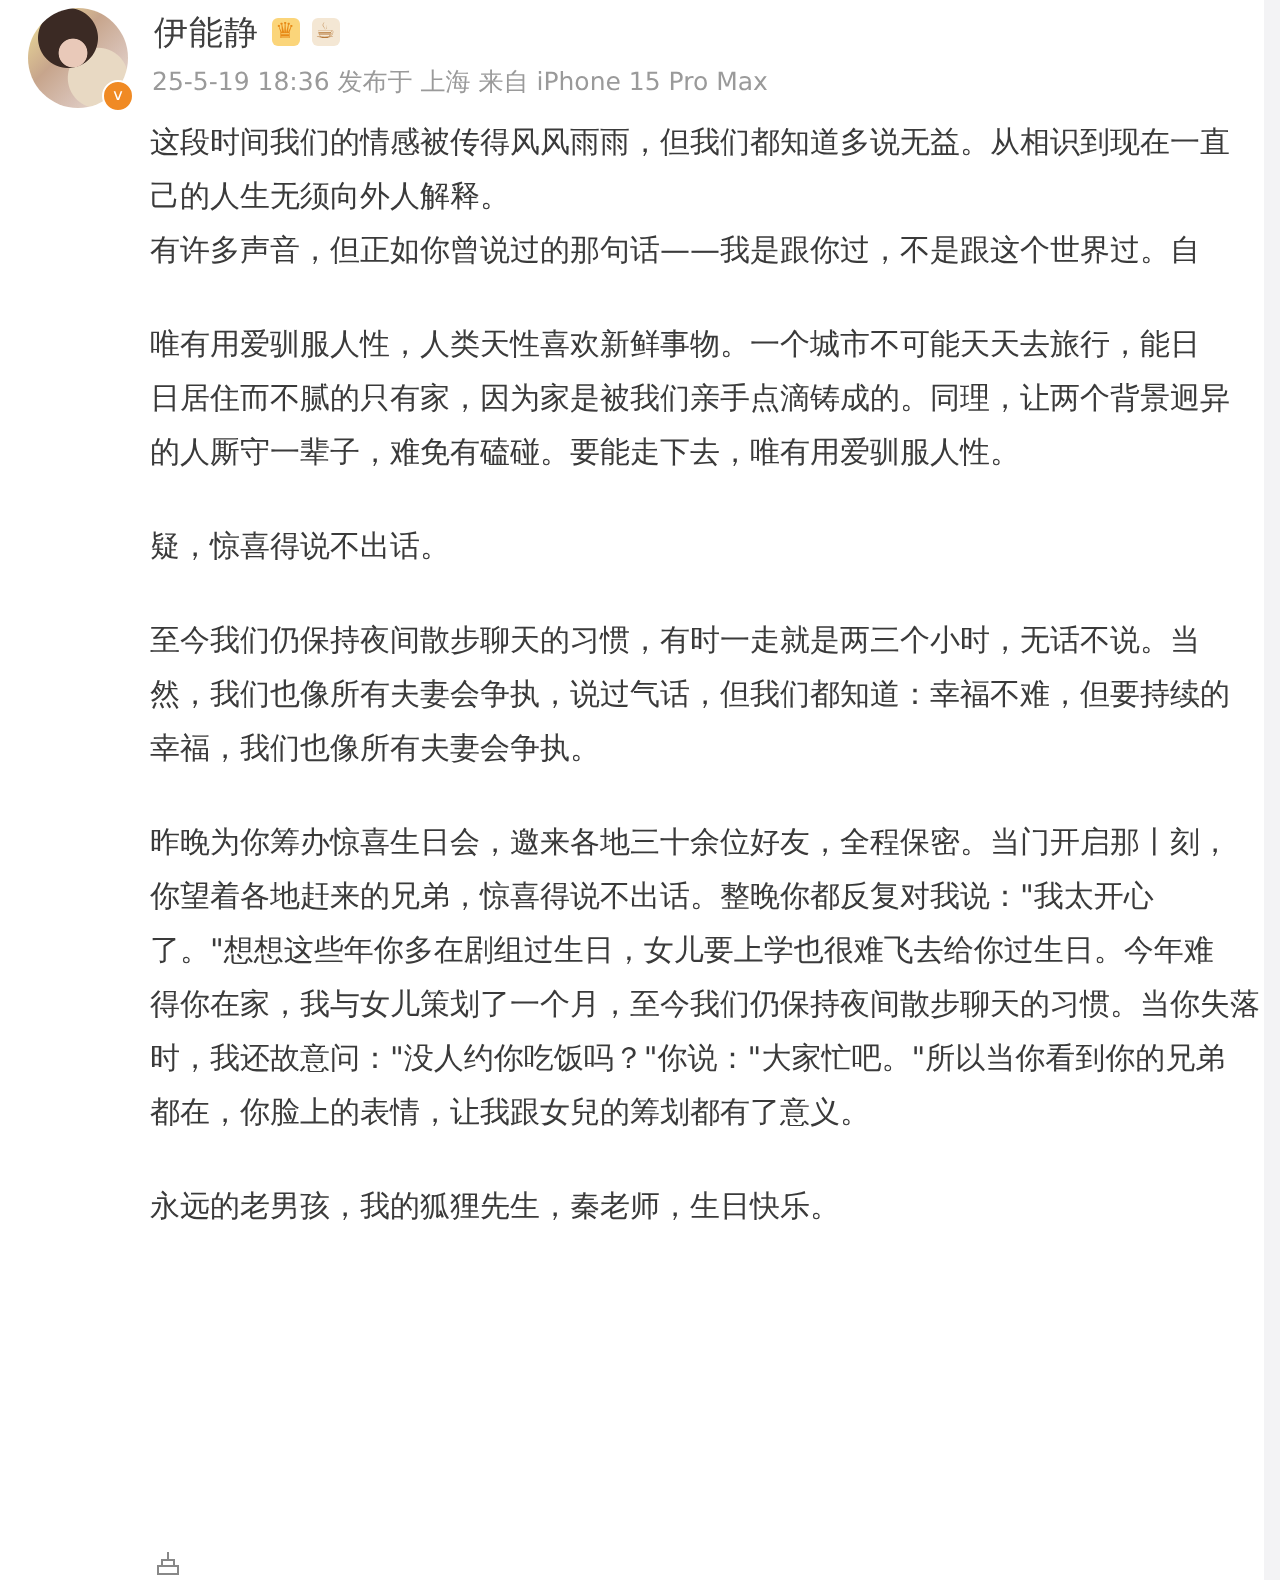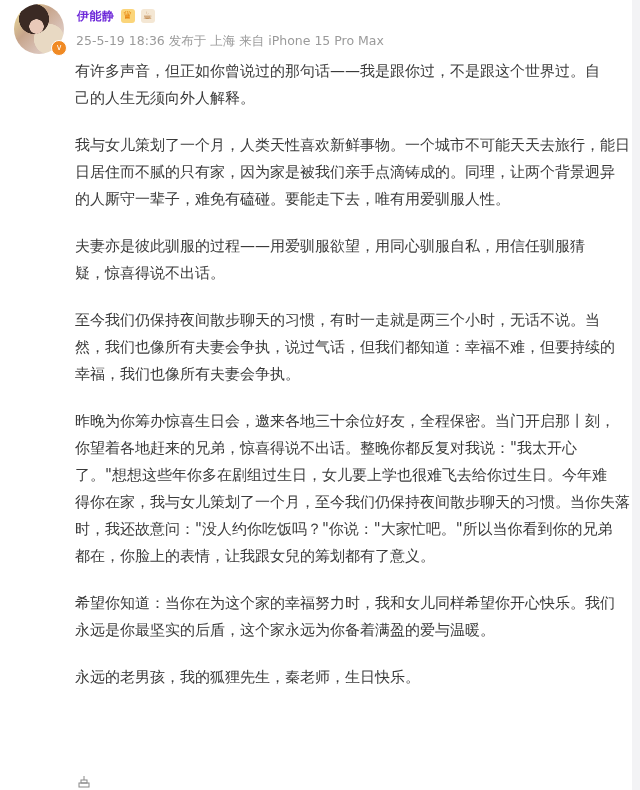--- a/index.html
+++ b/index.html
@@ -27,21 +27,21 @@
   }
   .avatar-badge {
     position: absolute; left: 51px; top: 40px; width: 14px; height: 14px;
     border-radius: 50%; background: #f08a24; border: 1.5px solid #fff;
     color: #fff; font-size: 8px; line-height: 14px; text-align: center;
   }
   .name-row {
     position: absolute; left: 77px; top: 6px; height: 20px;
     display: flex; align-items: center; gap: 6px;
   }
-  .name { font-size: 12px; font-weight: bold; color: #6d28d9; letter-spacing: 0.5px; }
+  .name { font-size: 17px; font-weight: normal; color: #404040; letter-spacing: 0.5px; }
   .badge-icon {
     width: 14px; height: 14px; border-radius: 3px; display: inline-block;
     font-size: 11px; line-height: 14px; text-align: center;
   }
   .badge-crown { background: #fbd57a; color: #e88a16; }
   .badge-tea { background: #f4e7d4; color: #b7793a; }
   .meta {
     position: absolute; left: 76px; top: 33px;
     font-size: 12.5px; color: #9a9a9a; white-space: nowrap; text-align: center;
   }
@@ -79,50 +79,46 @@
     <span> </span>
     <span>上海</span>
     <span> </span>
     <span>来自</span>
     <span> </span>
     <span>iPhone 15 Pro Max</span>
   </div>
 
   <div class="content">
     <div class="para">
+      <span class="line">这段时间我们的情感被传得风风雨雨，但我们都知道多说无益。从相识到现在一直</span>
+      <span class="line">己的人生无须向外人解释。</span>
       <span class="line">有许多声音，但正如你曾说过的那句话——我是跟你过，不是跟这个世界过。自</span>
-      <span class="line">己的人生无须向外人解释。</span>
     </div>
     <div class="para">
-      <span class="line">我与女儿策划了一个月，人类天性喜欢新鲜事物。一个城市不可能天天去旅行，能日</span>
+      <span class="line">唯有用爱驯服人性，人类天性喜欢新鲜事物。一个城市不可能天天去旅行，能日</span>
       <span class="line">日居住而不腻的只有家，因为家是被我们亲手点滴铸成的。同理，让两个背景迥异</span>
       <span class="line">的人厮守一辈子，难免有磕碰。要能走下去，唯有用爱驯服人性。</span>
     </div>
     <div class="para">
-      <span class="line">夫妻亦是彼此驯服的过程——用爱驯服欲望，用同心驯服自私，用信任驯服猜</span>
       <span class="line">疑，惊喜得说不出话。</span>
     </div>
     <div class="para">
       <span class="line">至今我们仍保持夜间散步聊天的习惯，有时一走就是两三个小时，无话不说。当</span>
       <span class="line">然，我们也像所有夫妻会争执，说过气话，但我们都知道：幸福不难，但要持续的</span>
       <span class="line">幸福，我们也像所有夫妻会争执。</span>
     </div>
     <div class="para">
       <span class="line">昨晚为你筹办惊喜生日会，邀来各地三十余位好友，全程保密。当门开启那丨刻，</span>
       <span class="line">你望着各地赶来的兄弟，惊喜得说不出话。整晚你都反复对我说："我太开心</span>
       <span class="line">了。"想想这些年你多在剧组过生日，女儿要上学也很难飞去给你过生日。今年难</span>
       <span class="line">得你在家，我与女儿策划了一个月，至今我们仍保持夜间散步聊天的习惯。当你失落</span>
       <span class="line">时，我还故意问："没人约你吃饭吗？"你说："大家忙吧。"所以当你看到你的兄弟</span>
       <span class="line">都在，你脸上的表情，让我跟女兒的筹划都有了意义。</span>
     </div>
     <div class="para">
-      <span class="line">希望你知道：当你在为这个家的幸福努力时，我和女儿同样希望你开心快乐。我们</span>
-      <span class="line">永远是你最坚实的后盾，这个家永远为你备着满盈的爱与温暖。</span>
-    </div>
-    <div class="para">
       <span class="line">永远的老男孩，我的狐狸先生，秦老师，生日快乐。</span>
     </div>
   </div>
 
   <div class="bottom-icon">
     <svg width="12" height="12" viewBox="0 0 12 12">
       <line x1="6" y1="0" x2="6" y2="4" stroke="#888" stroke-width="1"></line>
       <rect x="3" y="4" width="6" height="3" fill="none" stroke="#888" stroke-width="1"></rect>
       <rect x="1" y="7" width="10" height="4" fill="none" stroke="#888" stroke-width="1"></rect>
     </svg>

